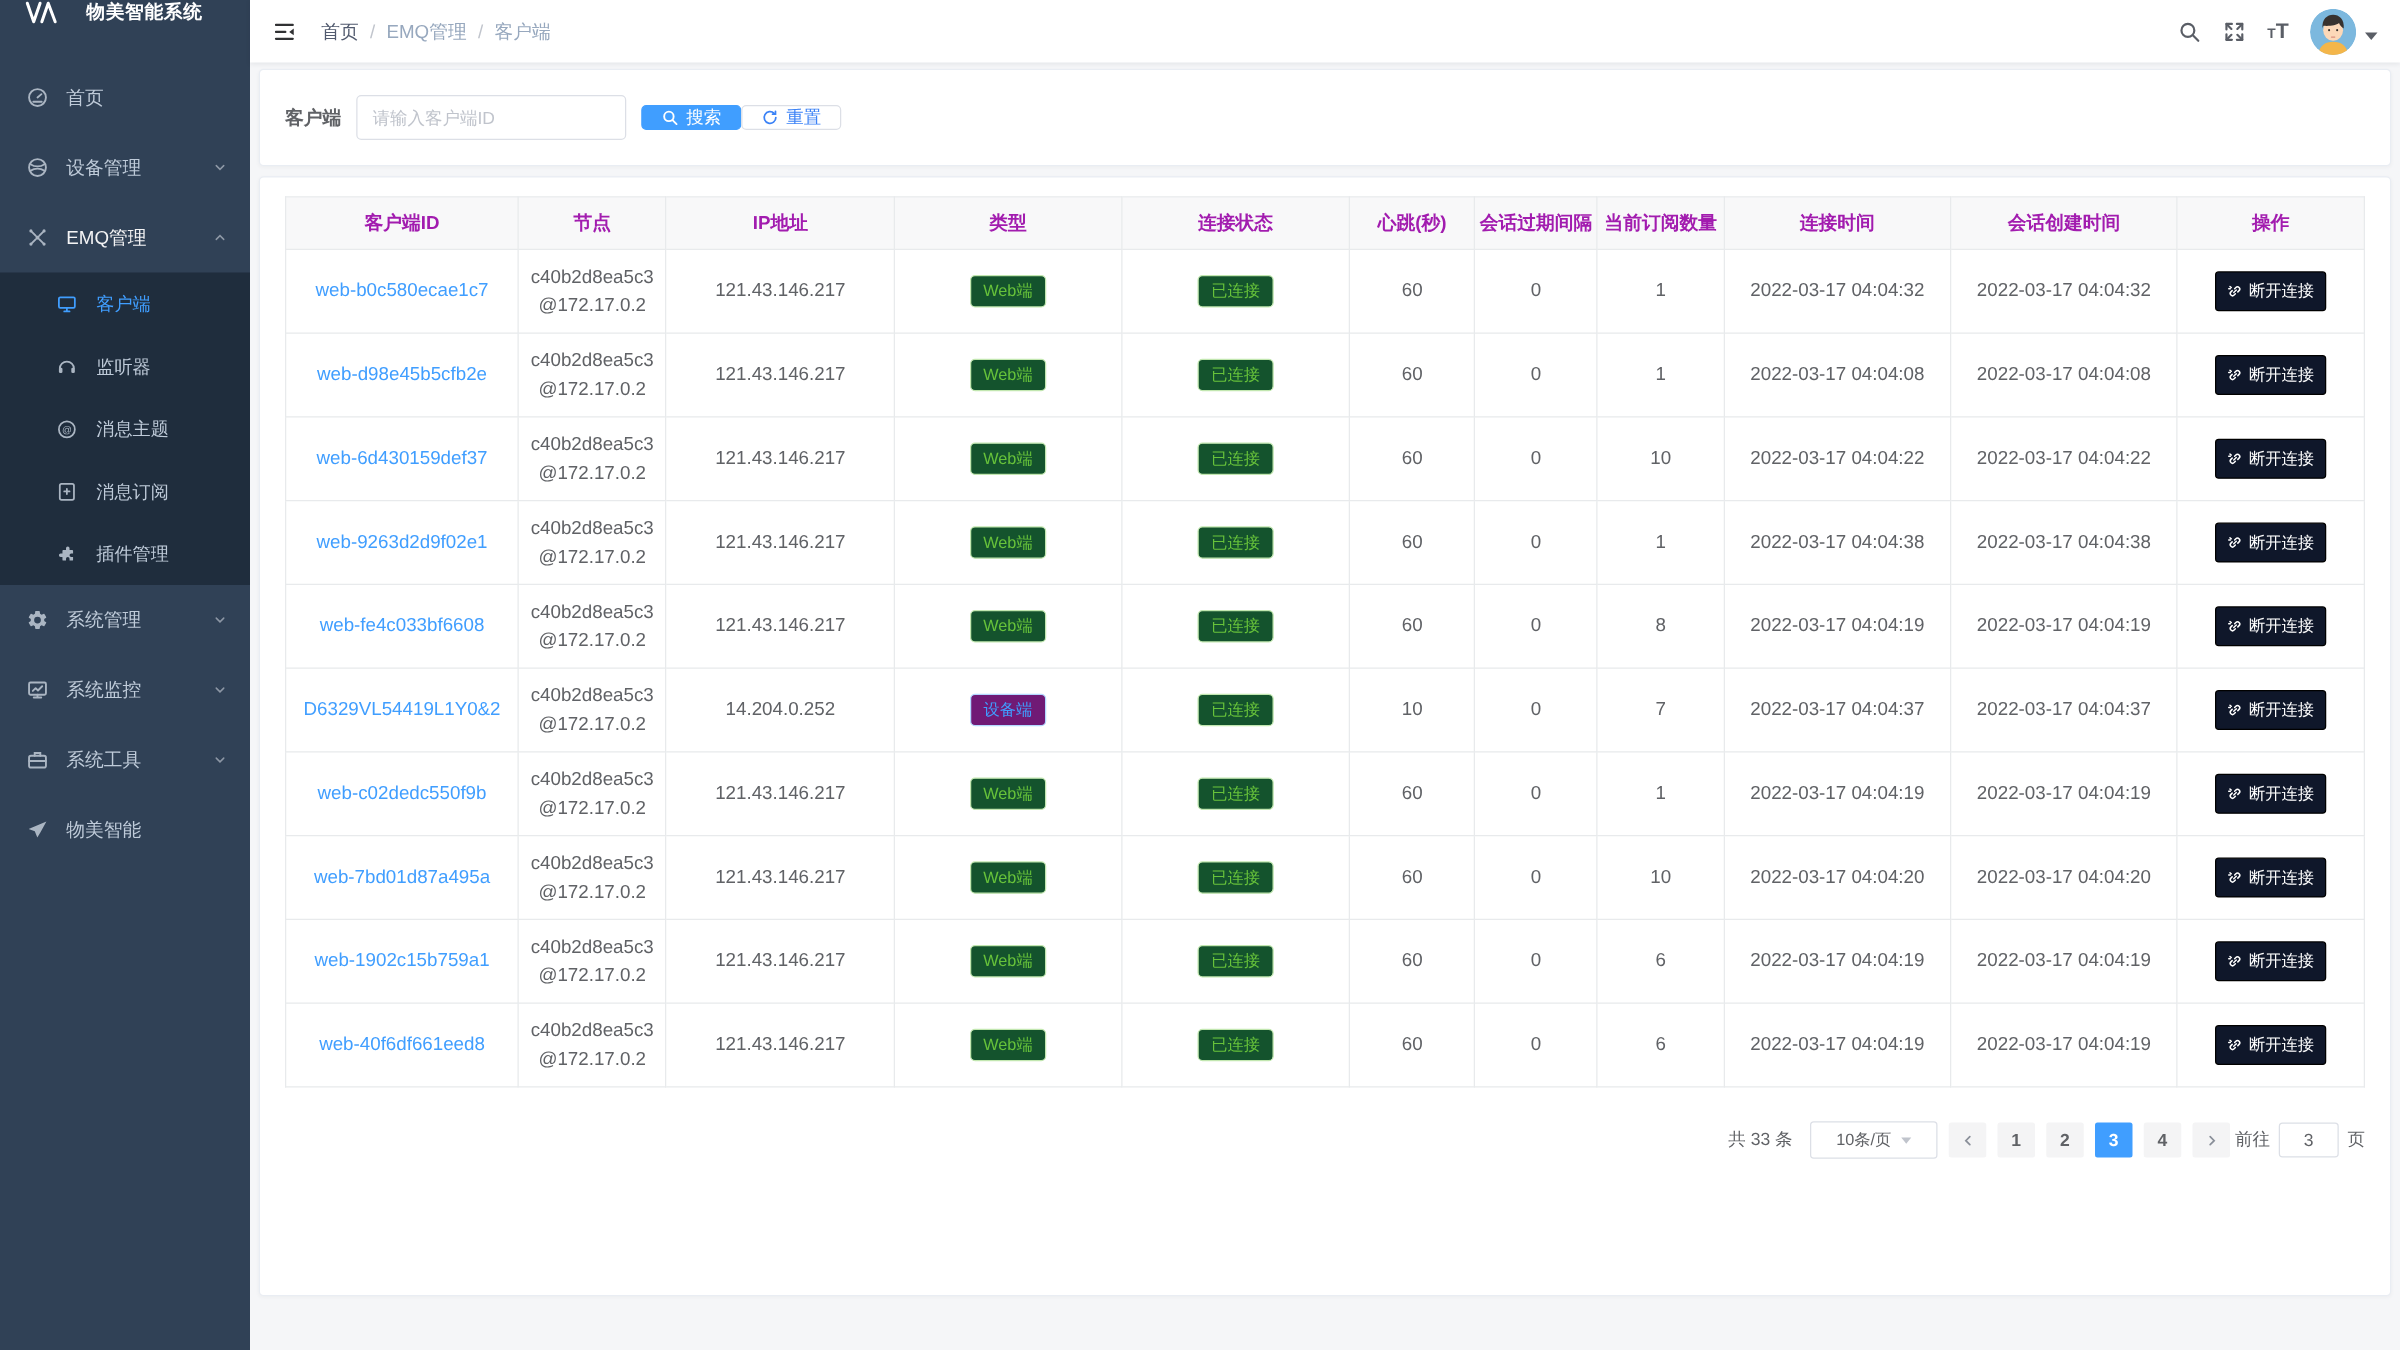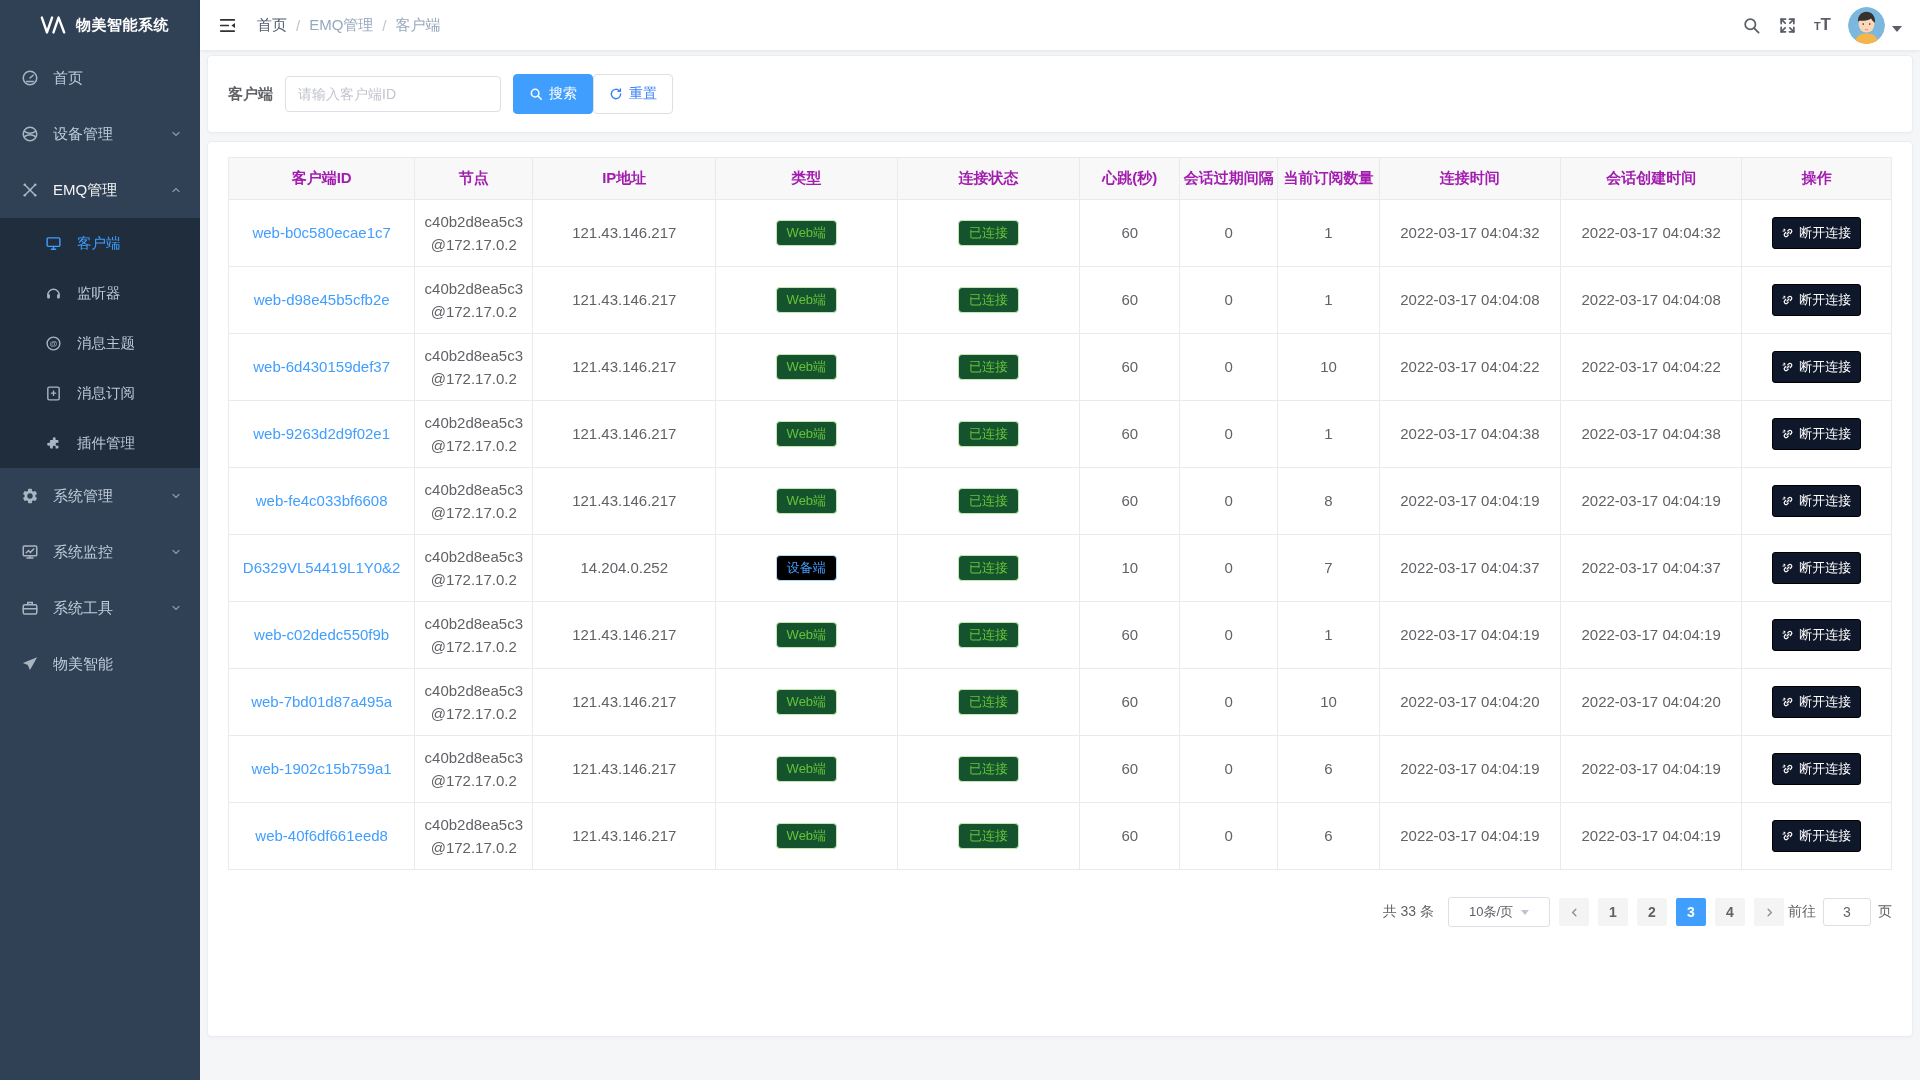--- a/index.html
+++ b/index.html
@@ -7,21 +7,21 @@
   body {
     font-family: "Liberation Sans", "DejaVu Sans", sans-serif;
     display: flex;
     background: #f5f6f8;
     color: #606266;
   }
   svg { display: block; }
 
   
   .sidebar { width: 200px; min-width: 200px; height: 1080px; background: #304156; }
-  .logo-bar { height: 50px; display: flex; align-items: center; padding-left: 20px; gap: 10px; margin-left: 20px; }
+  .logo-bar { height: 50px; display: flex; padding-left: 20px; gap: 23px; }
   .logo-title { color: #fff; font-weight: bold; font-size: 15px; letter-spacing: .5px; }
   .menu-item { height: 56px; display: flex; align-items: center; padding: 0 18px 0 20px; font-size: 15px; color: #bfcbd9; cursor: pointer; }
   .mi-icon { width: 19px; height: 19px; margin-right: 14px; display: flex; align-items: center; justify-content: center; color: #aab5c2; }
   .chev { margin-left: auto; color: #8d97a5; }
   .submenu { background: #1f2d3d; }
   .submenu .menu-item { height: 50px; padding-left: 44px; font-size: 14.5px; }
   .menu-item.parent-active { color: #f4f4f5; }
   .menu-item.active { color: #409eff; }
   .menu-item.active .mi-icon { color: #409eff; }
 
@@ -43,33 +43,33 @@
   .caret-down { width: 0; height: 0; border-left: 5px solid transparent; border-right: 5px solid transparent; border-top: 6px solid #5a5e66; margin-top: 8px; }
 
   
   .content { flex: 1; padding: 5px 7px; overflow: hidden; }
   .card { background: #fff; border: 1px solid #e9edf3; border-radius: 4px; box-shadow: 0 1px 3px rgba(0,0,0,.03); }
   .search-card { height: 78px; display: flex; align-items: center; padding: 0 20px; margin-bottom: 8px; }
   .search-form { display: flex; align-items: center; }
   .search-label { font-weight: bold; color: #606266; font-size: 15px; margin-right: 12px; }
   .search-input { width: 216px; height: 36px; border: 1px solid #dcdfe6; border-radius: 4px; padding: 0 12px; font-size: 14px; color: #606266; outline: none; }
   .search-input::placeholder { color: #c0c4cc; }
-  .btn { height: 40px; border-radius: 4px; font-size: 14px; display: inline-flex; align-items: center; gap: 6px; padding: 0 15px; cursor: pointer; }
+  .btn { height: 20px; border-radius: 4px; font-size: 14px; display: inline-flex; align-items: center; gap: 6px; padding: 0 15px; cursor: pointer; }
   .btn-primary { background: #409eff; border: 1px solid #409eff; color: #fff; margin-left: 12px; }
   .btn-plain { background: #fff; border: 1px solid #dcdfe6; color: #3b82f6; }
 
   .table-card { height: 896px; padding: 15px 20px; }
   table { width: 100%; border-collapse: collapse; table-layout: fixed; }
   th, td { border: 1px solid #e8eaec; text-align: center; vertical-align: middle; }
   th { background: #f8f8f9; color: #a21caf; font-weight: bold; height: 42px; font-size: 15px; }
   td { height: 67px; font-size: 15px; color: #606266; line-height: 1.5; }
   .link { color: #409eff; text-decoration: none; cursor: pointer; }
   .tag { display: inline-block; padding: 3px 10px; font-size: 13px; line-height: 1.4; border-radius: 4px; border: 1px solid; }
   .tag-success { background: #14532d; border-color: #c2e7b0; color: #67c23a; }
-  .tag-primary { background: #000000; border-color: #b3d8ff; color: #409eff; }
+  .tag-primary { background: #701a75; border-color: #b3d8ff; color: #409eff; }
   .btn-danger { background: #0f172a; border: 1px solid #000000; color: #fff; border-radius: 3px; padding: 6px 9px; font-size: 13px; display: inline-flex; align-items: center; gap: 5px; cursor: pointer; }
 
   .pagination { display: flex; justify-content: flex-end; align-items: center; margin-top: 27px; font-size: 14px; color: #606266; }
   .pg-total { margin-right: 14px; margin-left: 45px; }
   .pg-select { width: 102px; height: 30px; border: 1px solid #dcdfe6; border-radius: 3px; display: flex; align-items: center; justify-content: center; gap: 8px; font-size: 13px; color: #606266; cursor: pointer; background: #fff; }
   .pg-select .sel-caret { width: 0; height: 0; border-left: 4px solid transparent; border-right: 4px solid transparent; border-top: 5px solid #c0c4cc; }
   .pg-nav, .page-btn { min-width: 30px; height: 28px; background: #f4f4f5; color: #606266; border-radius: 2px; display: inline-flex; align-items: center; justify-content: center; font-weight: bold; cursor: pointer; margin-left: 9px; padding: 0 4px; }
   .pg-nav { color: #8a8f99; }
   .page-btn.active { background: #409eff; color: #fff; }
   .pg-goto { margin-left: 4px; display: flex; align-items: center; gap: 7px; }

